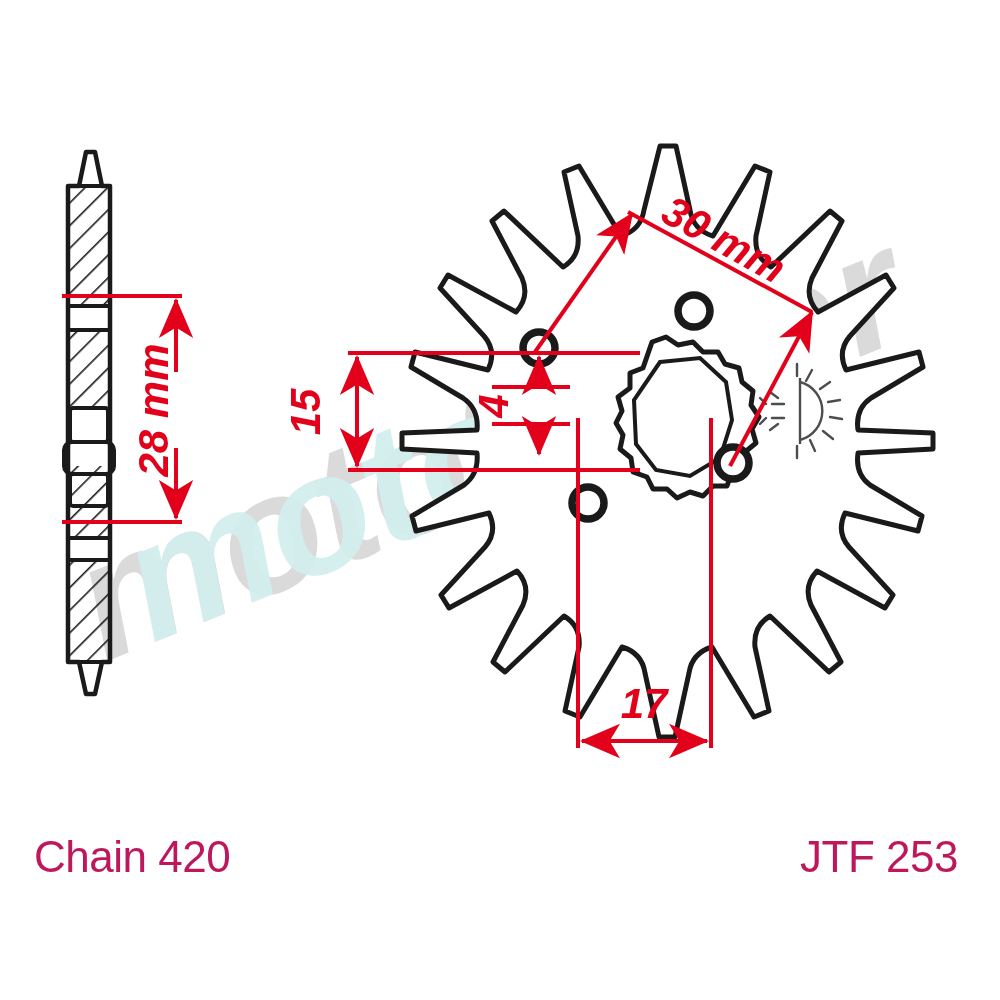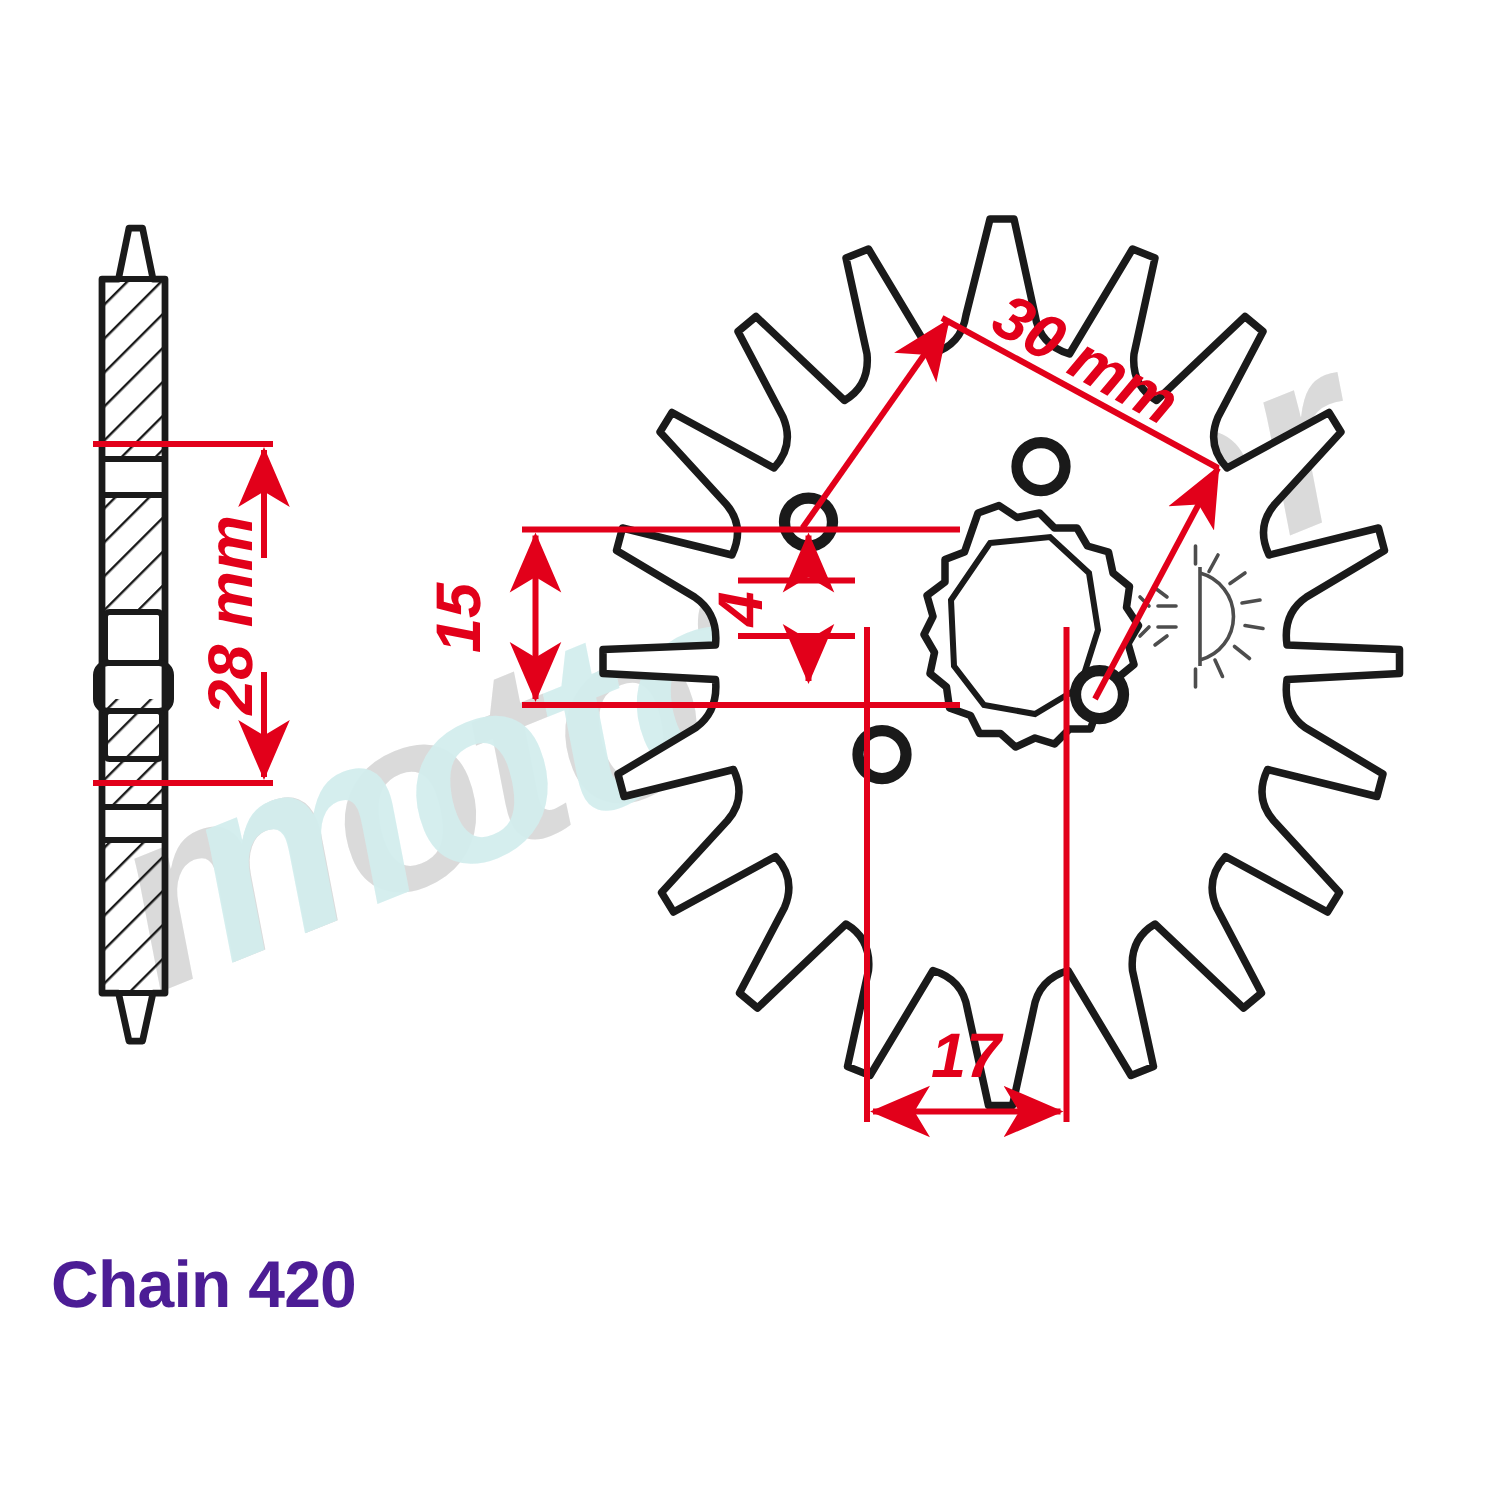--- a/index.html
+++ b/index.html
@@ -26,22 +26,22 @@
     position: absolute;
     top: 0;
     left: 0;
     width: 1000px;
     height: 1000px;
     display: block;
   }
   .label-text {
     position: absolute;
     font-family: "Liberation Sans", sans-serif;
-    font-weight: bold;
-    color: #4c1d95;
+    font-weight: normal;
+    color: #be185d;
     white-space: nowrap;
     letter-spacing: -0.5px;
     font-stretch: condensed;
     transform-origin: left top;
   }
   #chain-label {
     left: 34px;
     top: 832px;
     font-size: 44px;
   }
@@ -199,14 +199,15 @@
       <line x1="578" y1="418" x2="578" y2="748" stroke="#e2001a" stroke-width="4"></line>
       <line x1="711" y1="418" x2="711" y2="748" stroke="#e2001a" stroke-width="4"></line>
       <line x1="582" y1="741" x2="707" y2="741" stroke="#e2001a" stroke-width="4" marker-start="url(#arrStart)" marker-end="url(#arrEnd)"></line>
       <text x="644" y="718" fill="#e2001a" text-anchor="middle" font-family="'Liberation Sans', sans-serif" font-size="42" font-weight="bold" font-style="italic">17</text>
     </g>
 
   </svg>
 
   <div class="label-text" id="chain-label">Chain 420</div>
 
+  <div class="label-text" id="part-label">JTF 253</div>
 
 </div>
 
 </body></html>

